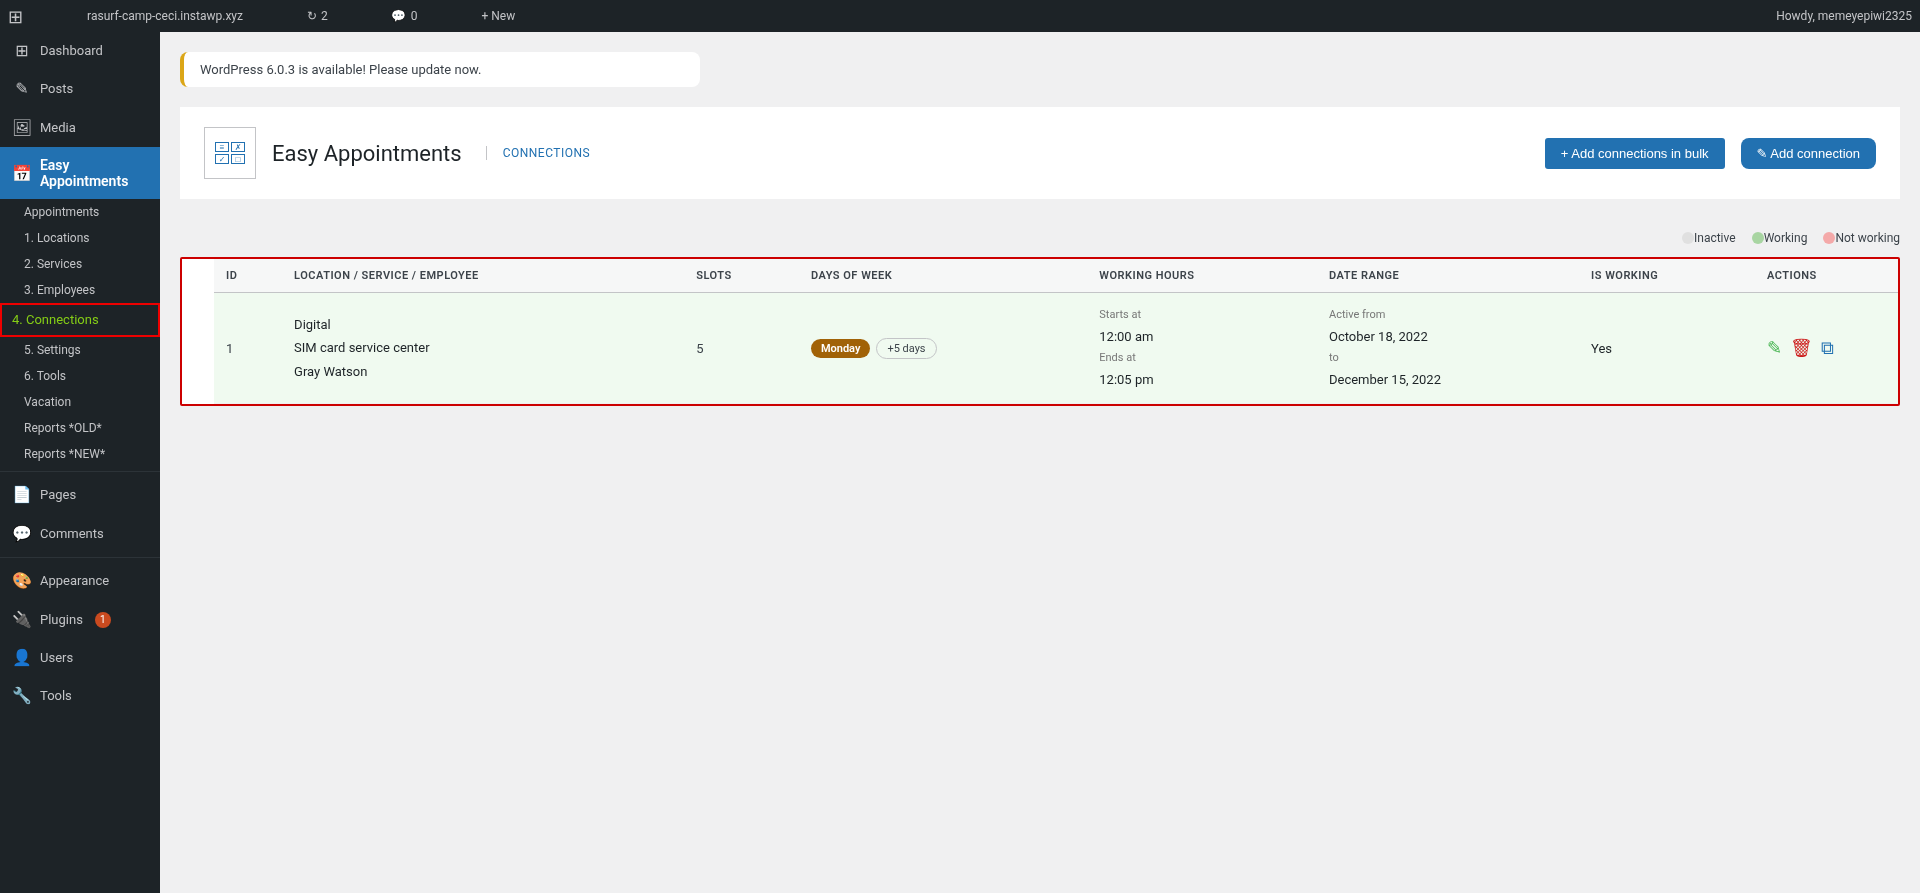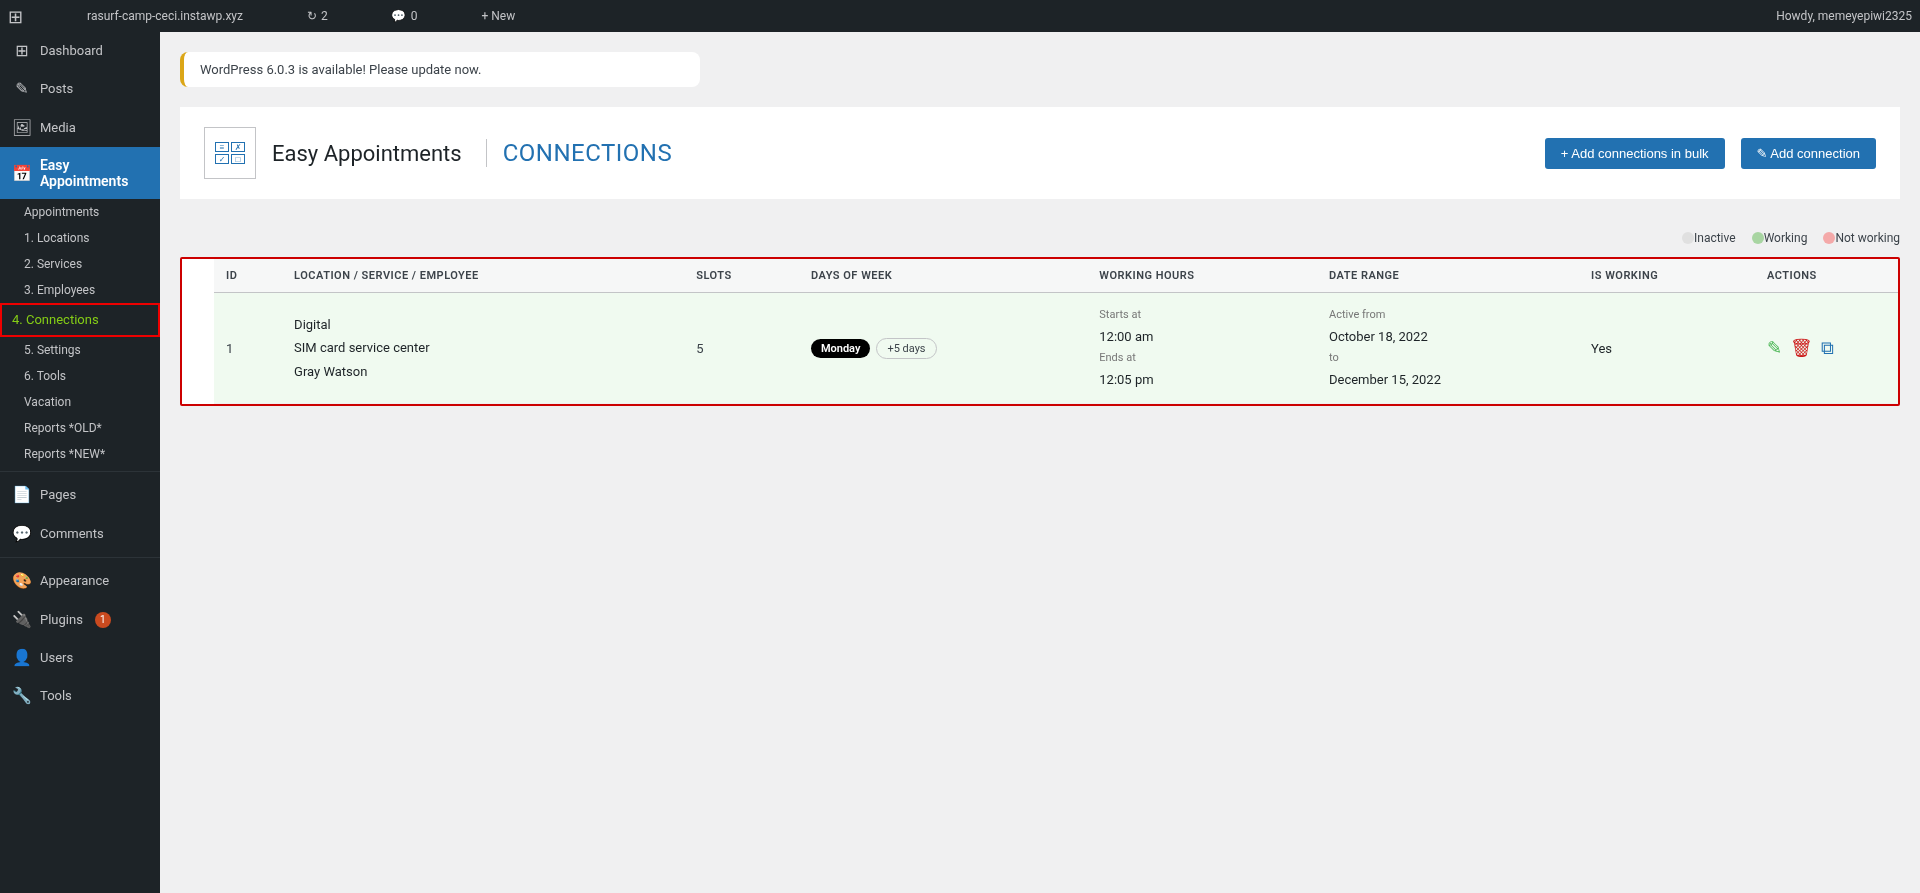--- a/index.html
+++ b/index.html
@@ -127,21 +127,21 @@
       border: 1px solid #2271b1;
       display: flex;
       align-items: center;
       justify-content: center;
       font-size: 8px;
       color: #2271b1;
     }
     .plugin-title { font-size: 22px; font-weight: 400; color: #1d2327; }
     .connections-tab {
       color: #2271b1;
-      font-size: 24px;
+      font-size: 12px;
       font-weight: 400;
       padding-left: 16px;
       border-left: 1px solid #c3c4c7;
       margin-left: 8px;
       letter-spacing: 0.5px;
     }
     .header-actions { margin-left: auto; display: flex; gap: 16px; }
     .btn-bulk {
       background: #2271b1;
       color: #fff;
@@ -151,21 +151,21 @@
       font-size: 13px;
       border-radius: 3px;
     }
     .btn-add {
       background: #2271b1;
       color: #fff;
       border: none;
       padding: 8px 16px;
       cursor: pointer;
       font-size: 13px;
-      border-radius: 3px;
+      border-radius: 8px;
     }
 
     
     .connections-area {
       background: #f0f0f1;
       padding: 16px 0;
     }
 
     
     .legend {
@@ -217,21 +217,21 @@
       vertical-align: middle;
     }
     .location-service-employee { line-height: 1.8; }
     .location-name { font-size: 13px; color: #1d2327; }
     .service-name { font-size: 13px; color: #1d2327; }
     .employee-name { font-size: 13px; color: #1d2327; }
 
     
     .day-badges { display: flex; align-items: center; gap: 6px; }
     .badge-monday {
-      background: #000000;
+      background: #a16207;
       color: #fff;
       padding: 3px 10px;
       border-radius: 12px;
       font-size: 11px;
       font-weight: 600;
     }
     .badge-plus {
       border: 1px solid #c3c4c7;
       color: #3c434a;
       padding: 3px 10px;

